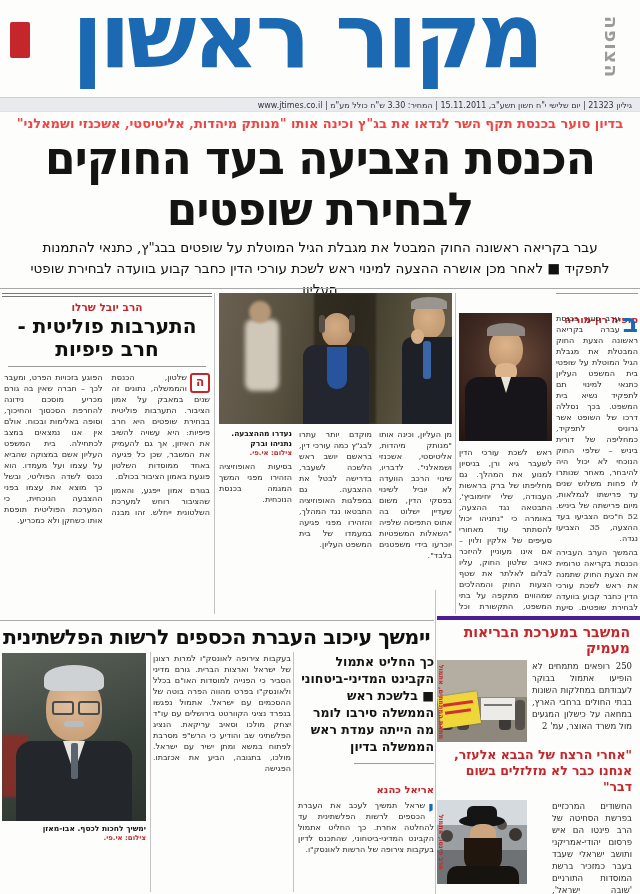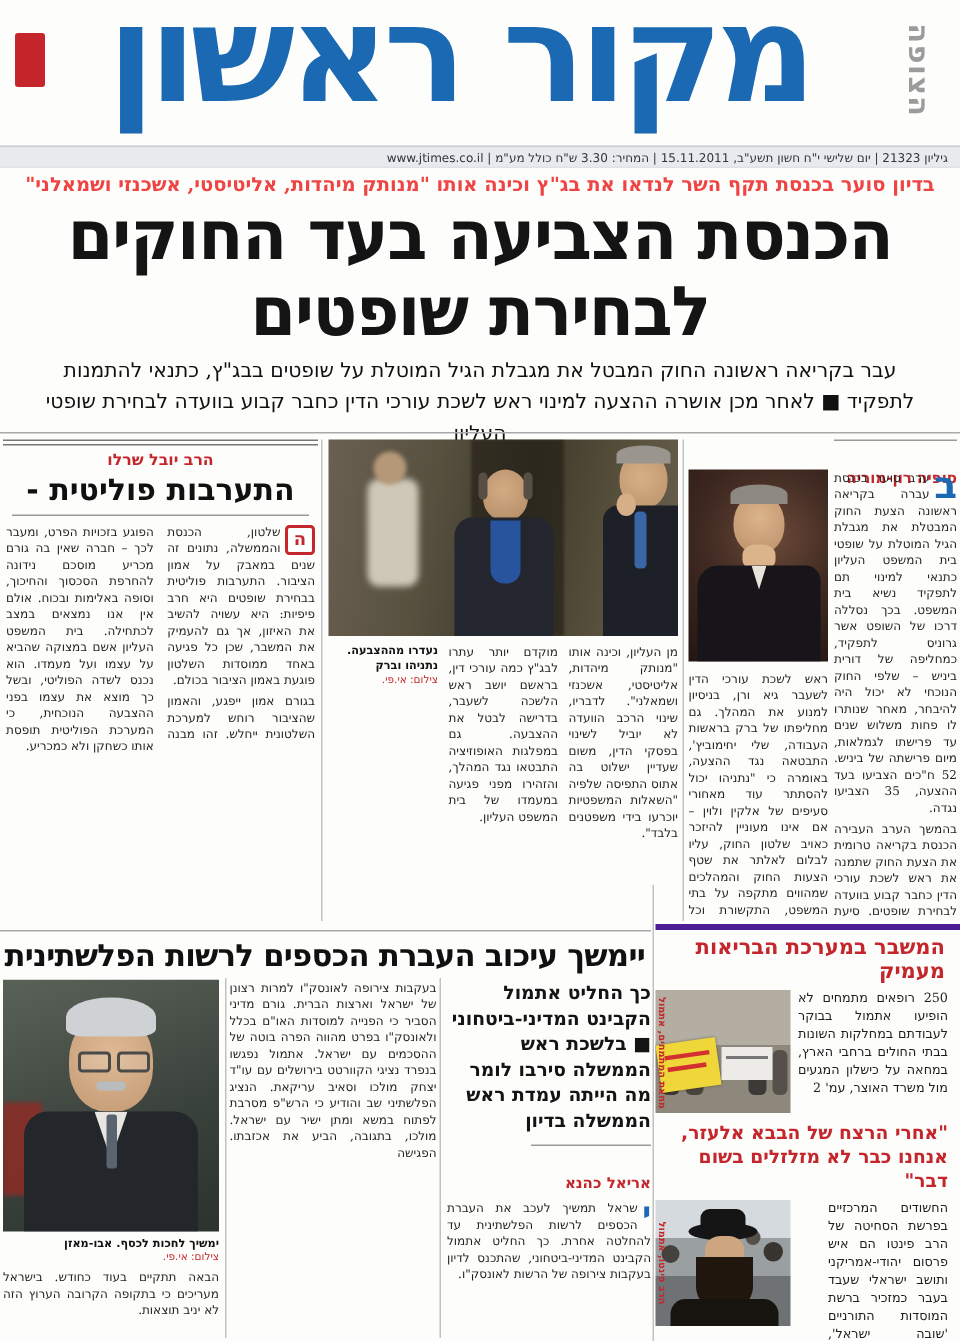--- a/index.html
+++ b/index.html
@@ -36,21 +36,21 @@
   .bodytext{font-family:"DejaVu Serif","DejaVu Sans",serif;font-size:8px;
         line-height:11px;text-align:justify;color:#1e1e1e;margin:0 0 3px 0;}
   .byline{color:#c4262b;font-weight:bold;font-size:10px;border-top:1px solid #9b9b9b;
         padding-top:20px;text-align:right;}
   .dc-red{float:right;width:16px;height:16px;border:2px solid #c4262b;color:#c4262b;
         font-weight:bold;font-size:12px;line-height:15px;text-align:center;
         margin-left:3px;margin-top:1px;border-radius:3px;background:#fff;}
   .dc-blue{float:right;color:#1b69b2;font-weight:bold;font-size:25px;line-height:21px;
         margin-left:3px;font-family:"DejaVu Sans",sans-serif;}
   .caption{font-weight:bold;font-size:7.5px;line-height:10px;color:#111;text-align:right;}
-  .credit{color:#c4262b;font-size:7px;font-weight:normal;text-align:right;}
+  .credit{color:#c4262b;font-size:7px;font-weight:bold;text-align:right;}
   
   .opinion{position:absolute;left:2px;top:293px;width:210px;height:321px;
         border-top:1px solid #777;}
   .op-author{margin-top:2px;border-top:1px solid #777;padding-top:4px;text-align:center;
         color:#c4262b;font-weight:bold;font-size:10.5px;}
   .op-headline{text-align:center;font-weight:bold;font-size:20px;line-height:23px;
         color:#101010;margin-top:2px;}
   .op-rule{height:1px;background:#999;margin:5px 6px;}
   .op-cols{column-count:2;column-gap:9px;height:238px;overflow:hidden;padding:0 2px;}
   
@@ -114,20 +114,21 @@
     <div>הכנסת הצביעה בעד החוקים</div>
     <div>לבחירת שופטים</div>
   </div>
   <div class="subdeck">עבר בקריאה ראשונה החוק המבטל את מגבלת הגיל המוטלת על שופטים בבג"ץ, כתנאי להתמנות לתפקיד ■ לאחר מכן אושרה ההצעה למינוי ראש לשכת עורכי הדין כחבר קבוע בוועדה לבחירת שופטי העליון</div>
   <div class="hline" style="top:288px;left:0;right:0;"></div>
 
   <div class="opinion">
     <div class="op-author">הרב יובל שרלו</div>
     <div class="op-headline">
       <div>התערבות פוליטית -</div>
+      <div>חרב פיפיות</div>
     </div>
     <div class="op-rule"></div>
     <div class="op-cols">
       <p class="bodytext"><span class="dc-red">ה</span><span>שלטון, הכנסת והממשלה, נתונים זה שנים במאבק על אמון הציבור. התערבות פוליטית בבחירת שופטים היא חרב פיפיות: היא עשויה להשיב את האיזון, אך גם להעמיק את המשבר, שכן כל פגיעה באחד ממוסדות השלטון פוגעת באמון הציבור בכולם.</span></p>
       <p class="bodytext"><span>בגורם אמון ייפגע, והאמון שהציבור רוחש למערכת השלטונית ייחלש. זהו מבנה הפוגע בזכויות הפרט, ומעבר לכך – חברה שאין בה גורם מכריע מוסכם נידונה להחרפת הסכסוך והחיכוך, וסופה באלימות ובכוח. אולם אין אנו נמצאים במצב לכתחילה. בית המשפט העליון אשם במצוקה שהביא על עצמו ועל מעמדו. הוא נכנס לשדה הפוליטי, ובשל כך מוצא את עצמו בפני ההצבעה הנוכחית, כי המערכת הפוליטית תופסת אותו כשחקן ולא כמכריע.</span></p>
     </div>
   </div>
   <div class="vline" style="left:214px;top:293px;height:321px;"></div>
 
   <div class="center-block">
@@ -149,20 +150,21 @@
     <div class="center-cols">
       <div class="ccol">
         <p class="bodytext">מן העליון, וכינה אותו "מנותק מיהדות, אליטיסטי, אשכנזי ושמאלני". לדבריו, שינוי הרכב הוועדה לא יוביל לשינוי בפסקי הדין, משום שעדיין ישלוט בה אתוס התפיסה שלפיה "השאלות המשפטיות יוכרעו בידי משפטנים בלבד".</p>
       </div>
       <div class="ccol">
         <p class="bodytext">מוקדם יותר עתרו לבג"ץ כמה עורכי דין, בראשם יושב ראש הלשכה לשעבר, בדרישה לבטל את ההצבעה. גם במפלגות האופוזיציה התבטאו נגד המהלך, והזהירו מפני פגיעה במעמדו של בית המשפט העליון.</p>
       </div>
       <div class="ccol">
         <div class="caption">נעדרו מההצבעה. נתניהו וברק</div>
         <div class="credit" style="margin-bottom:4px;">צילום: אי.פי.</div>
+        <p class="bodytext">בסיעות האופוזיציה הזהירו מפני המשך המגמה בכנסת הנוכחית.</p>
       </div>
     </div>
   </div>
   <div class="vline" style="left:455px;top:293px;height:321px;"></div>
 
   <div class="lead-right">
     <div class="lr-byline byline">סופיה רון-מוריה</div>
     <div class="lr-col-r">
       <p class="bodytext"><span class="dc-blue">ב</span><span>ערב סוער בכנסת עברה בקריאה ראשונה הצעת החוק המבטלת את מגבלת הגיל המוטלת על שופטי בית המשפט העליון כתנאי למינוי תם לתפקיד נשיא בית המשפט. בכך נסללה דרכו של השופט אשר גרוניס לתפקיד, כמחליפה של דורית ביניש – שלפי החוק הנוכחי לא יכול היה להיבחר, מאחר שנותרו לו פחות משלוש שנים עד פרישתו לגמלאות, מיום פרישתה של ביניש. 52 ח"כים הצביעו בעד ההצעה, 35 הצביעו נגדה.</span></p>
       <p class="bodytext">בהמשך הערב העבירה הכנסת בקריאה טרומית את הצעת החוק שתמנה את ראש לשכת עורכי הדין כחבר קבוע בוועדה לבחירת שופטים. סיעת העצמאות, בראשות השר ברק, הודיעה כי לא תתמוך ביוזמה. "יש מעט עוגנים שהציבור נותן בהם אמון, וכל התערבות שמחלישה את בית המשפט אינה טובה. ניאבק על מנת לשמור על עצמאות מערכת המשפט ושלטון החוק", הסביר שר הביטחון.</p>
@@ -198,21 +200,20 @@
           <div style="left:42px;top:12px;width:60px;height:26px;background:#cfd2d4;border-radius:50% 50% 20% 20%;"></div>
           <div style="left:50px;top:48px;width:18px;height:10px;border:2px solid #4a4a4a;border-radius:3px;background:rgba(255,255,255,.12);"></div>
           <div style="left:76px;top:48px;width:18px;height:10px;border:2px solid #4a4a4a;border-radius:3px;background:rgba(255,255,255,.12);"></div>
           <div style="left:62px;top:68px;width:20px;height:6px;background:#b9bcbe;border-radius:3px;"></div>
           <div style="left:14px;top:88px;width:116px;height:80px;background:#23262b;border-radius:16px 16px 0 0;"></div>
           <div style="left:61px;top:88px;width:22px;height:32px;background:#e8e6e0;clip-path:polygon(0 0,100% 0,50% 100%);"></div>
           <div style="left:69px;top:90px;width:7px;height:36px;background:#5a646e;border-radius:2px;"></div>
         </div>
         <div class="caption" style="margin-top:3px;">ימשיך לחכות לכסף. אבו-מאזן</div>
         <div class="credit">צילום: אי.פי.</div>
-        <p class="bodytext" style="margin-top:4px;">הבאה תתקיים בעוד כחודש. בישראל מעריכים כי בתקופה הקרובה הערוץ הזה לא יניב תוצאות.</p>
       </div>
     </div>
   </div>
   <div class="vline" style="left:150px;top:652px;height:240px;"></div>
   <div class="vline" style="left:293px;top:652px;height:240px;"></div>
   <div class="vline" style="left:435px;top:590px;height:304px;"></div>
 
   <div class="rb">
     <div class="rb-red-headline">המשבר במערכת הבריאות מעמיק</div>
     <div class="rb-row">

